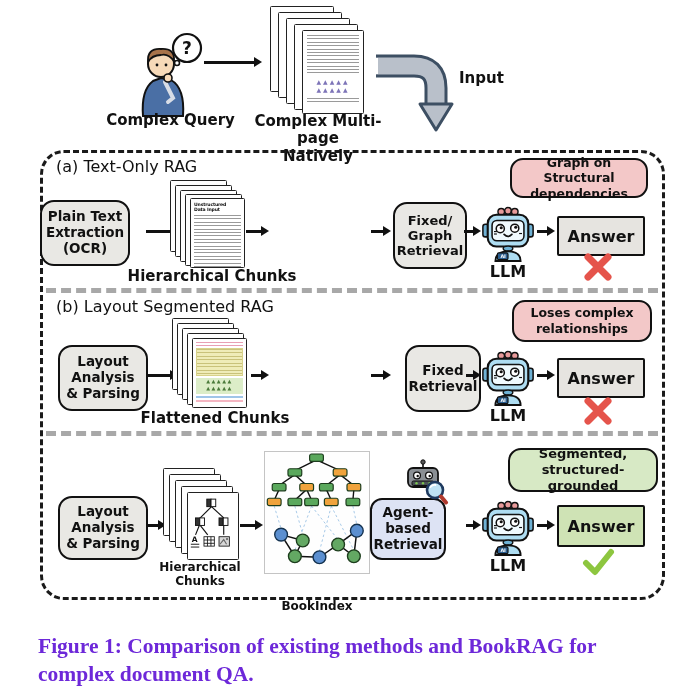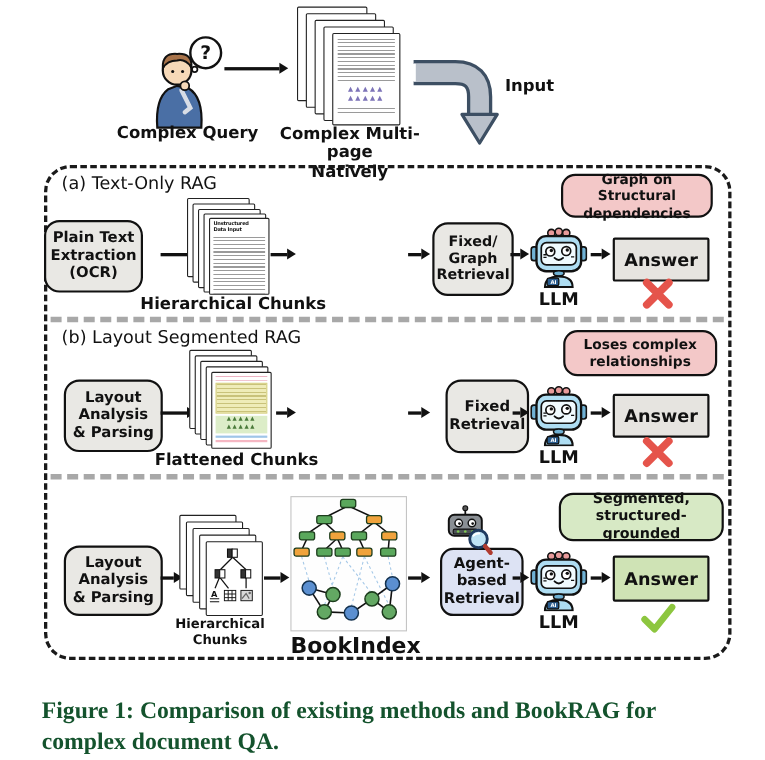--- a/index.html
+++ b/index.html
@@ -47,21 +47,21 @@
   .mini-title{font-weight:700;font-size:5px;line-height:1.1;letter-spacing:-.2px;transform:scale(.92);transform-origin:left top;}
 
   
   #main-box{position:absolute;left:40px;top:150px;width:625px;height:450px;
             border:3px dashed #1a1a1a;border-radius:24px;box-sizing:border-box;}
   .separator{position:absolute;left:46px;width:612px;height:0;border-top:5px dashed #a8a8a8;}
 
   
   #caption{position:absolute;left:38px;top:633px;width:630px;
            font-family:"Liberation Serif","DejaVu Serif",serif;font-weight:700;font-size:21.5px;
-           line-height:1.28;color:#14532d;white-space:pre-line;}
+           line-height:1.28;color:#6d28d9;white-space:pre-line;}
 
   svg{display:block;}
   svg text{font-family:"DejaVu Sans",sans-serif;}
 </style>
 </head>
 <body>
 
 <div id="canvas">
 
   <svg class="abs" style="left:135px;top:28px" width="72" height="90" viewBox="0 0 72 90">
@@ -304,25 +304,25 @@
         <circle cx="16" cy="84" r="6.5" fill="var(--node-blue,#5b8fd0)"></circle>
         <circle cx="38" cy="90" r="6.5" fill="var(--node-green,#63a863)" stroke="#1d3d1d"></circle>
         <circle cx="30" cy="106" r="6.5" fill="var(--node-green,#63a863)" stroke="#1d3d1d"></circle>
         <circle cx="55" cy="107" r="6.5" fill="var(--node-blue,#5b8fd0)"></circle>
         <circle cx="74" cy="94" r="6.5" fill="var(--node-green,#63a863)" stroke="#1d3d1d"></circle>
         <circle cx="93" cy="80" r="6.5" fill="var(--node-blue,#5b8fd0)"></circle>
         <circle cx="90" cy="106" r="6.5" fill="var(--node-green,#63a863)" stroke="#1d3d1d"></circle>
       </g>
     </svg>
   </div>
-  <div class="label center abs" style="left:264px;top:576px;width:106px;font-size:20px">BookIndex</div>
+  <div class="label center abs" style="left:264px;top:600px;width:106px;font-size:12px">BookIndex</div>
 
   <div class="arrow" style="left:371px;top:524px;width:12px"></div>
 
-  <div class="pbox agentbox" style="left:400px;top:498px;width:72px;height:58px;border-radius:12px">Agent-
+  <div class="pbox agentbox" style="left:370px;top:498px;width:72px;height:58px;border-radius:12px">Agent-
 based
 Retrieval</div>
   <svg class="abs" style="left:399px;top:459px;z-index:6" width="52" height="46" viewBox="0 0 52 46">
     <line x1="24" y1="4" x2="24" y2="9" stroke="#111" stroke-width="1.6"></line>
     <circle cx="24" cy="3" r="2.2" fill="#555" stroke="#111" stroke-width="1"></circle>
     <rect x="9" y="9" width="30" height="19" rx="5" fill="#8a8f94" stroke="#111" stroke-width="1.8"></rect>
     <circle cx="18" cy="16.5" r="3.4" fill="#fff" stroke="#111" stroke-width="1.3"></circle>
     <circle cx="30" cy="16.5" r="3.4" fill="#fff" stroke="#111" stroke-width="1.3"></circle>
     <circle cx="18.7" cy="17" r="1.2" fill="#111"></circle>
       <circle cx="30.7" cy="17" r="1.2" fill="#111"></circle>

